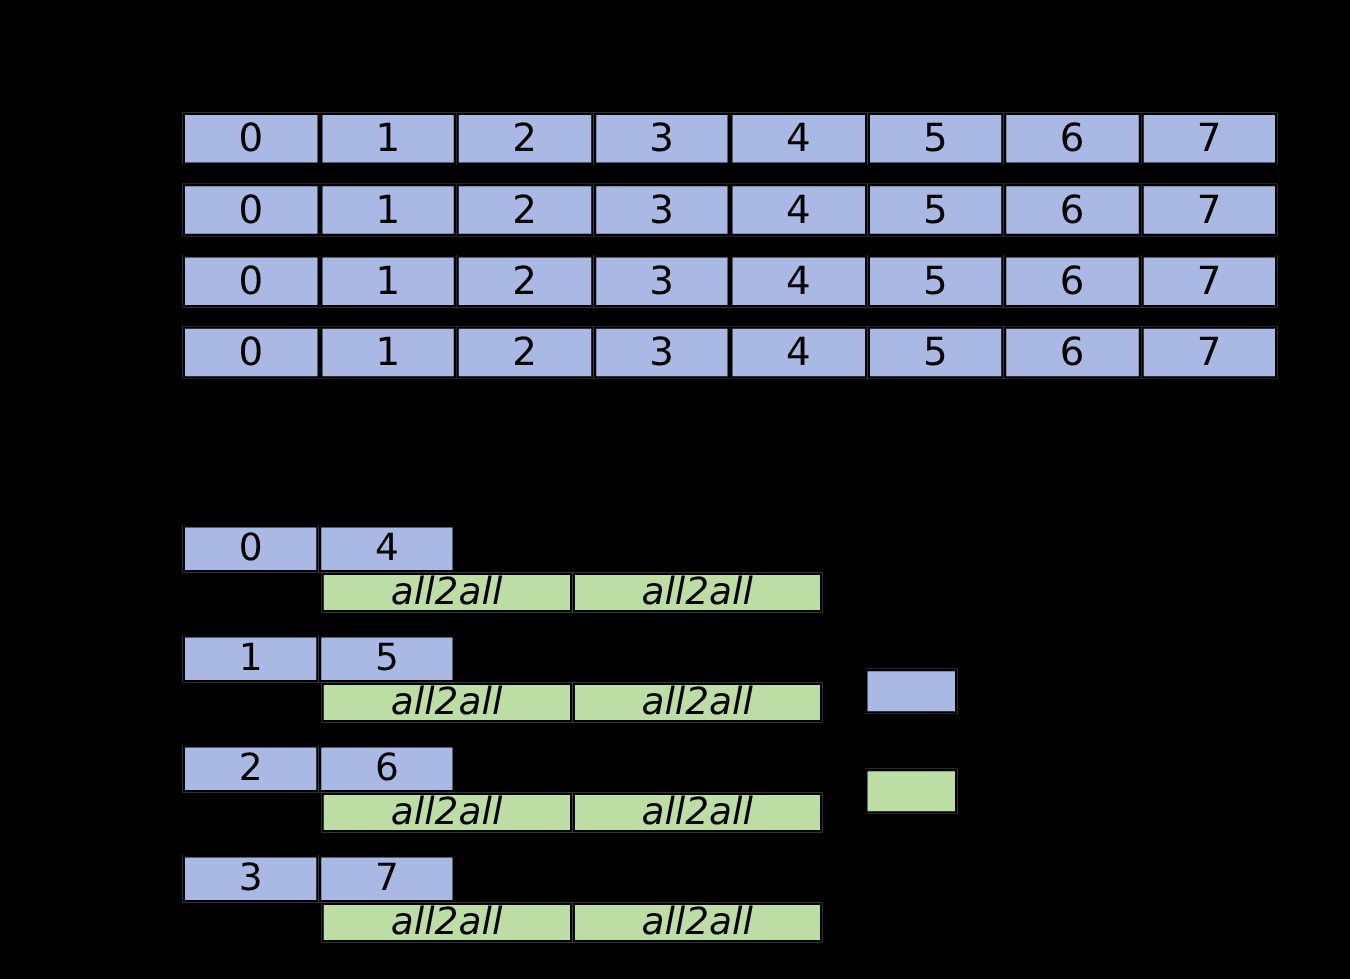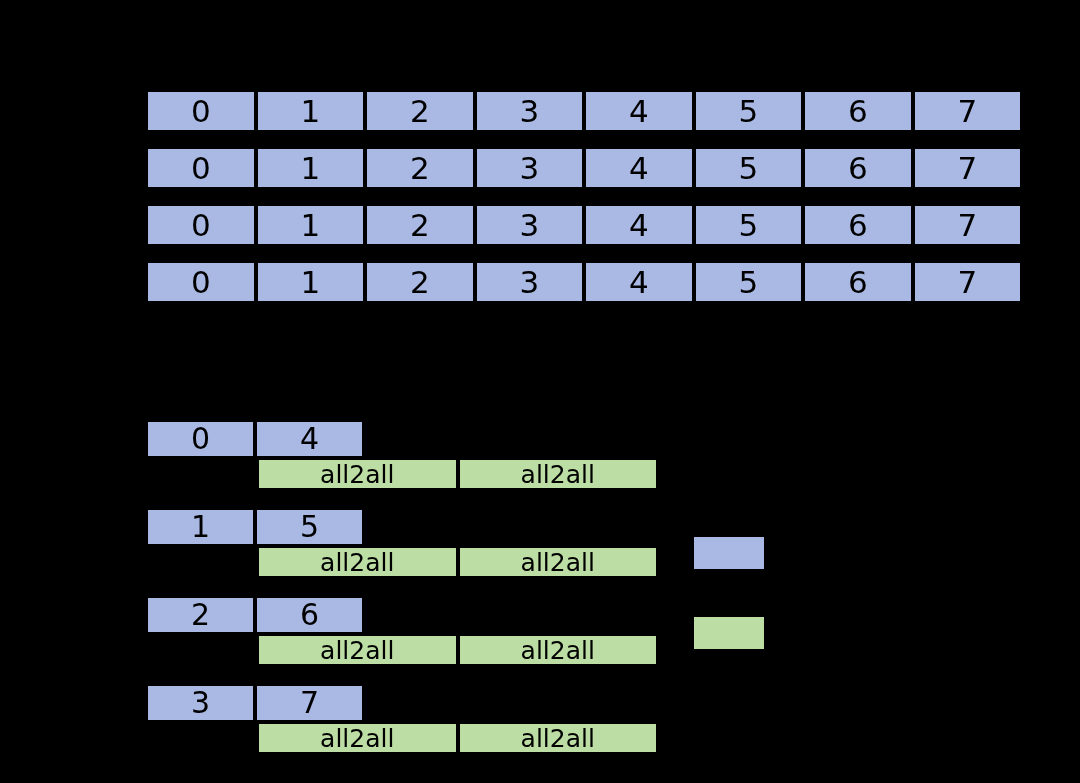--- a/index.html
+++ b/index.html
@@ -76,21 +76,22 @@
     position: absolute;
     left: 257px;
     top: 38px;
     width: 401px;
     height: 32px;
   }
   .pair-group .green-row .cell {
     top: 0;
     height: 32px;
     width: 200.5px;
-    font-size: 25px;
+    font-size: 30px;
+    font-style: italic;
   }
 
   
   .legend-swatch {
     position: absolute;
     box-sizing: border-box;
     width: 74px;
     height: 36px;
     border: 2px solid #000000;
   }

